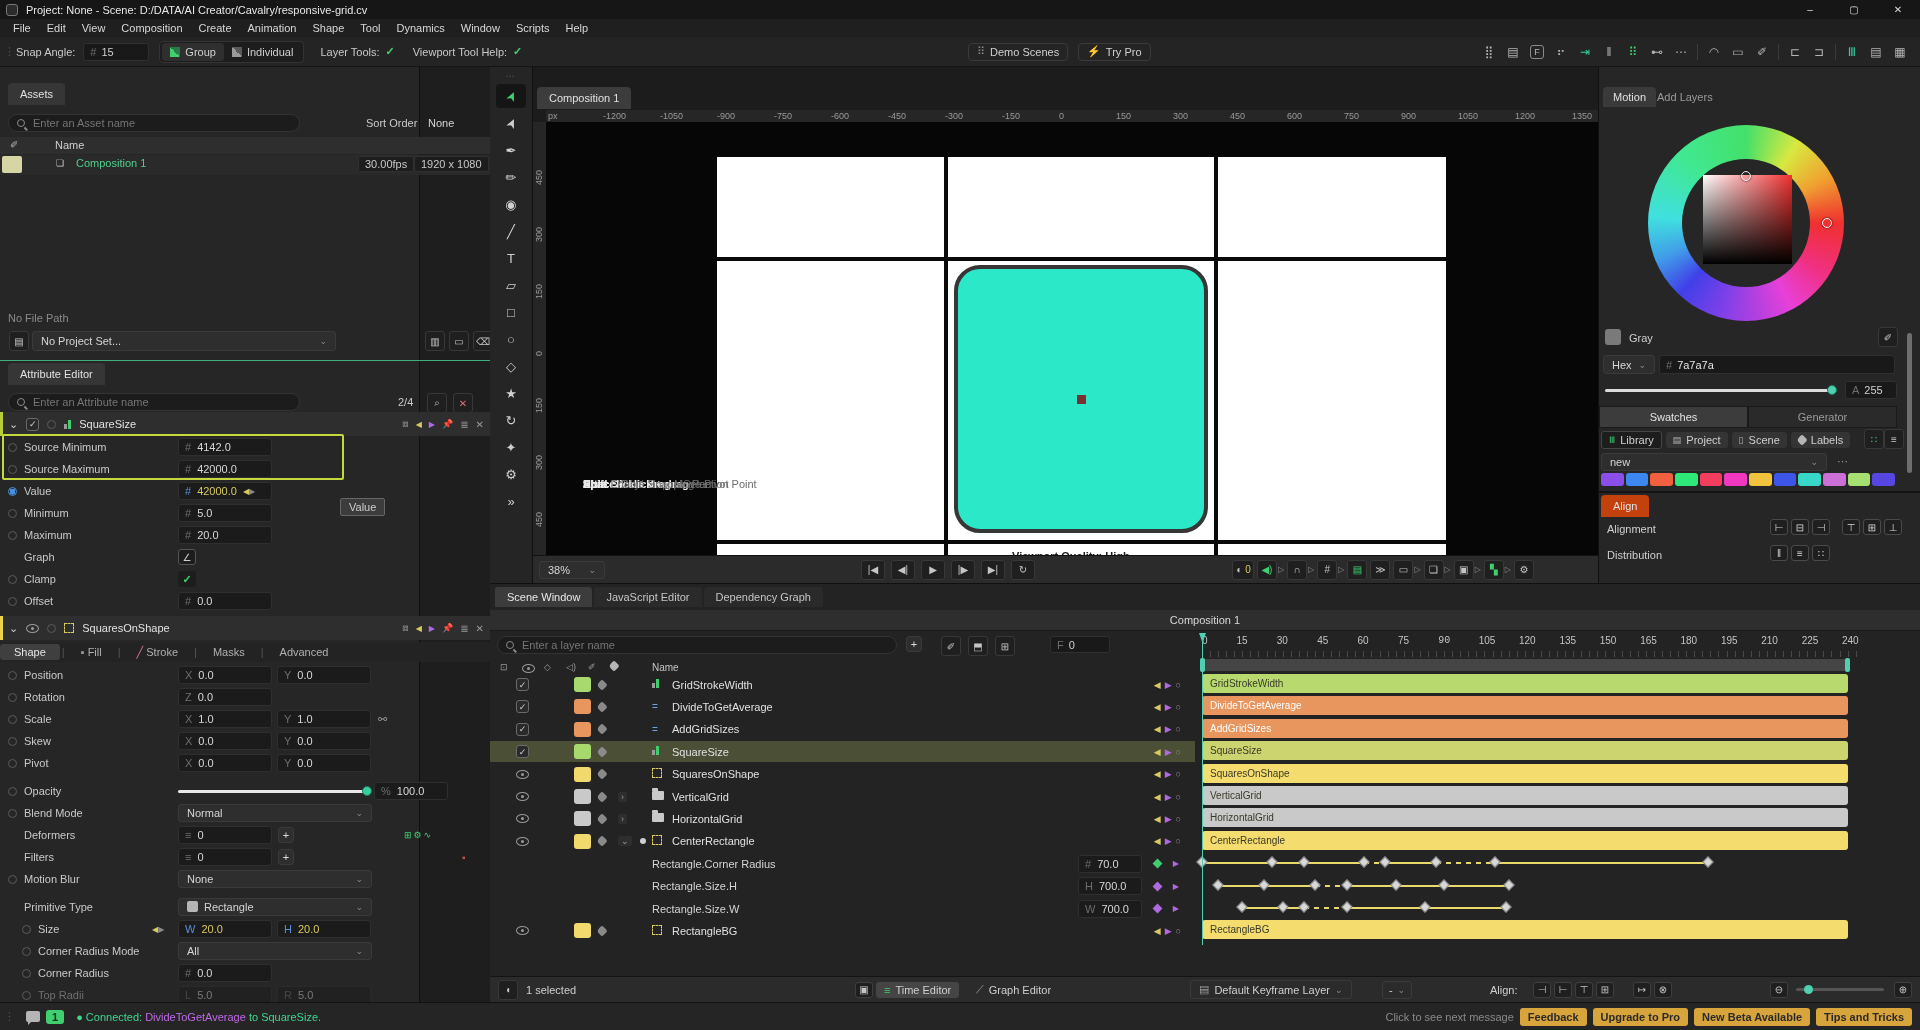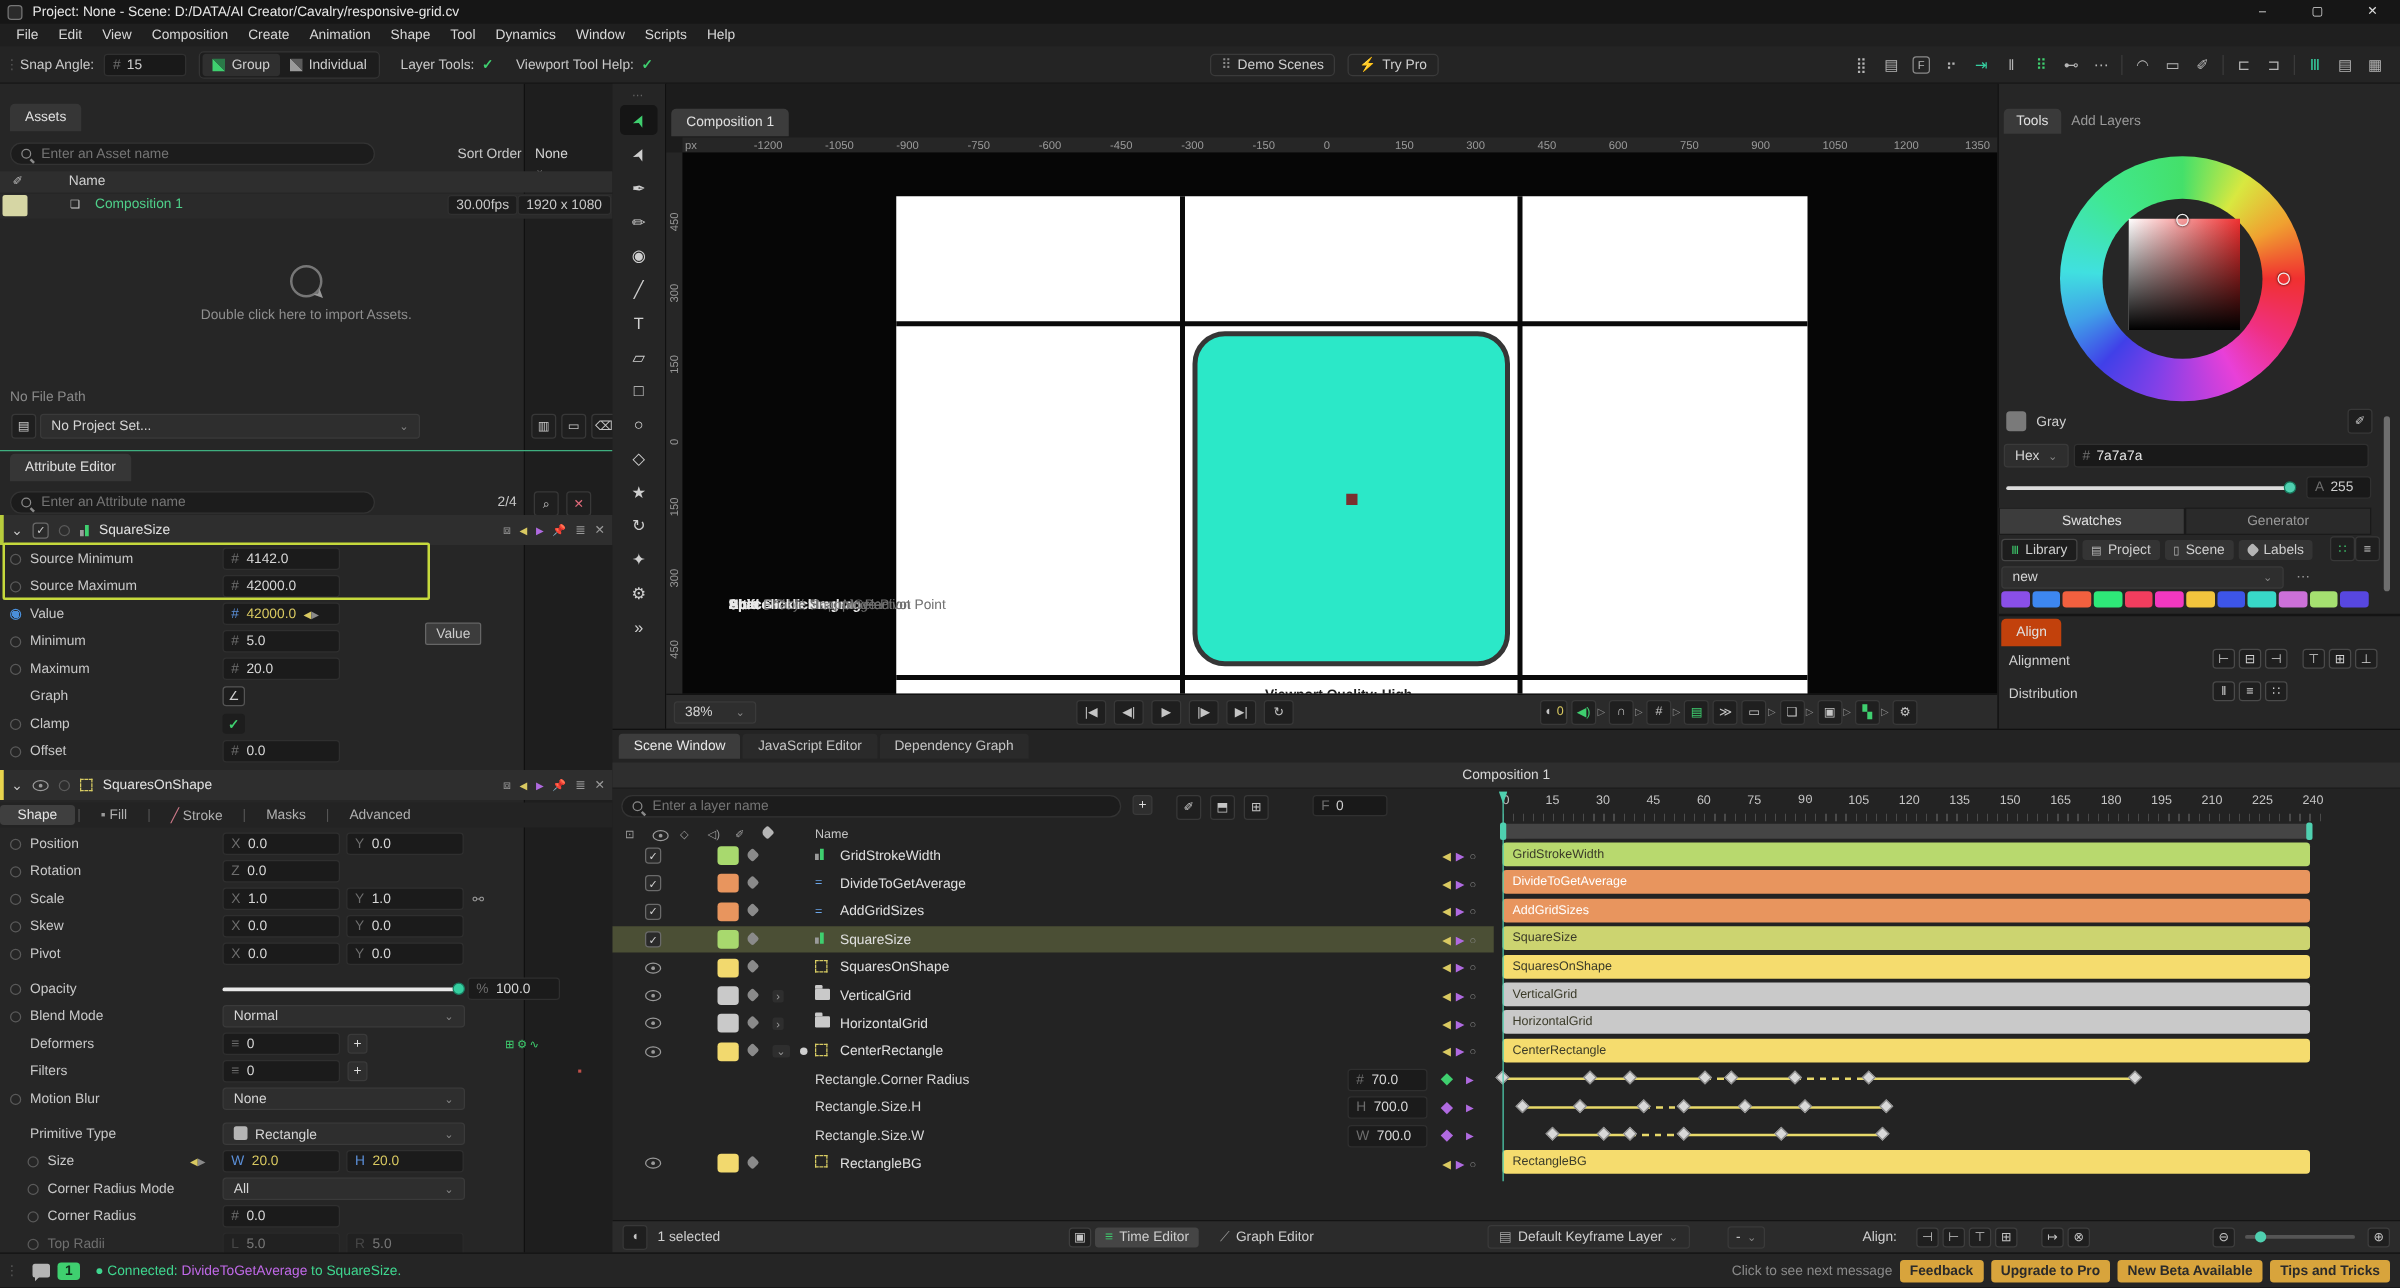--- a/index.html
+++ b/index.html
@@ -280,24 +280,20 @@
       <span class="abs" style="left:10px;top:2px;color:#b5b5b5;font-size:10px">✐</span>
       <span class="abs" style="left:55px;top:2px;color:#cfcfcf">Name</span>
     </div>
     <div class="abs" style="left:0;top:88px;width:490px;height:20px;background:#2a2a2a">
       <span class="abs" style="left:2px;top:1px;width:20px;height:17px;background:#d6d6a4;border-radius:2px"></span>
       <span class="abs" style="left:56px;top:3px;color:#cfcfcf;font-size:9px">❏</span>
       <span class="abs" style="left:76px;top:2px;color:#4fd08a">Composition 1</span>
       <span class="chip abs" style="left:358px;top:1px">30.00fps</span>
       <span class="chip abs" style="left:414px;top:1px">1920 x 1080</span>
     </div>
-    <div class="hintblock" style="left:95px;top:145px;width:300px">
-      <div class="hintcircle"></div>
-      <div>Double click here to import Assets.</div>
-    </div>
     <div class="abs" style="left:8px;top:245px;color:#8a8a8a">No File Path</div>
     <span class="abs vb-ic" style="left:6px;top:264px">▤</span>
     <div class="ddown abs" style="left:32px;top:264px;width:304px">
       <span>No Project Set...</span>
         <span class="chev">⌄</span>
     </div>
     <span class="abs vb-ic" style="left:422px;top:264px">▥</span>
     <span class="abs vb-ic" style="left:446px;top:264px">▭</span>
     <span class="abs vb-ic" style="left:470px;top:264px">⌫</span>
     <div class="greenline" style="top:293px"></div>
@@ -734,21 +730,21 @@
           </span>
           <span class="vb-exp">▷</span>
           <span class="vb-ic">
             <span>⚙</span>
           </span>
         </div>
     </div>
   </div>
 
   <div id="rightpanel" class="abs">
-    <div class="cp-tab" style="left:4px;top:20px">Tools</div>
+    <div class="cp-tab" style="left:4px;top:20px">Motion</div>
     <div class="cp-tab inact" style="left:48px;top:20px">Add Layers</div>
     <div id="wheelring"></div>
     <div id="wheelinner"></div>
     <div id="svbox"></div>
     <div class="marker" style="left:223px;top:151px"></div>
     <div class="marker" style="left:142px;top:104px"></div>
     <span class="abs" style="left:6px;top:262px;width:16px;height:16px;background:#7a7a7a;border-radius:3px"></span>
     <span class="abs cp-row-label" style="left:30px;top:265px">Gray</span>
     <span class="abs vb-ic" style="left:276px;top:260px">✐</span>
     <span class="abs ddown" style="left:4px;top:288px;width:52px;height:19px">

